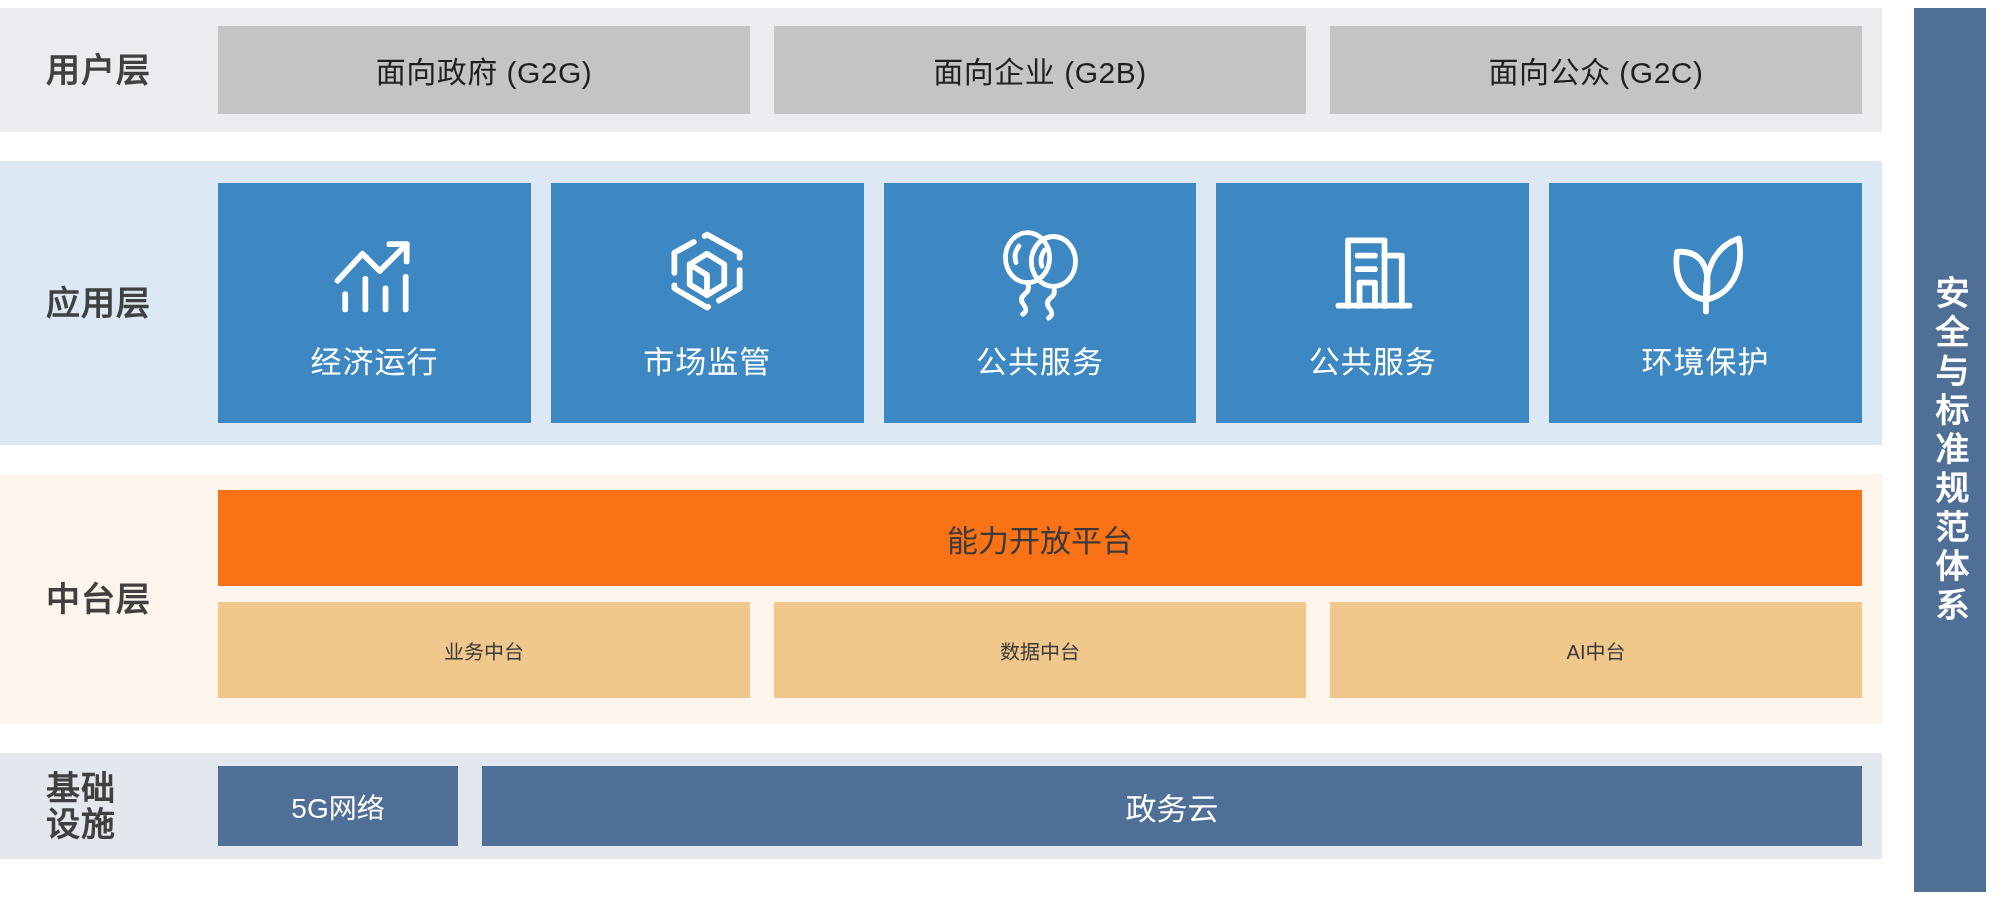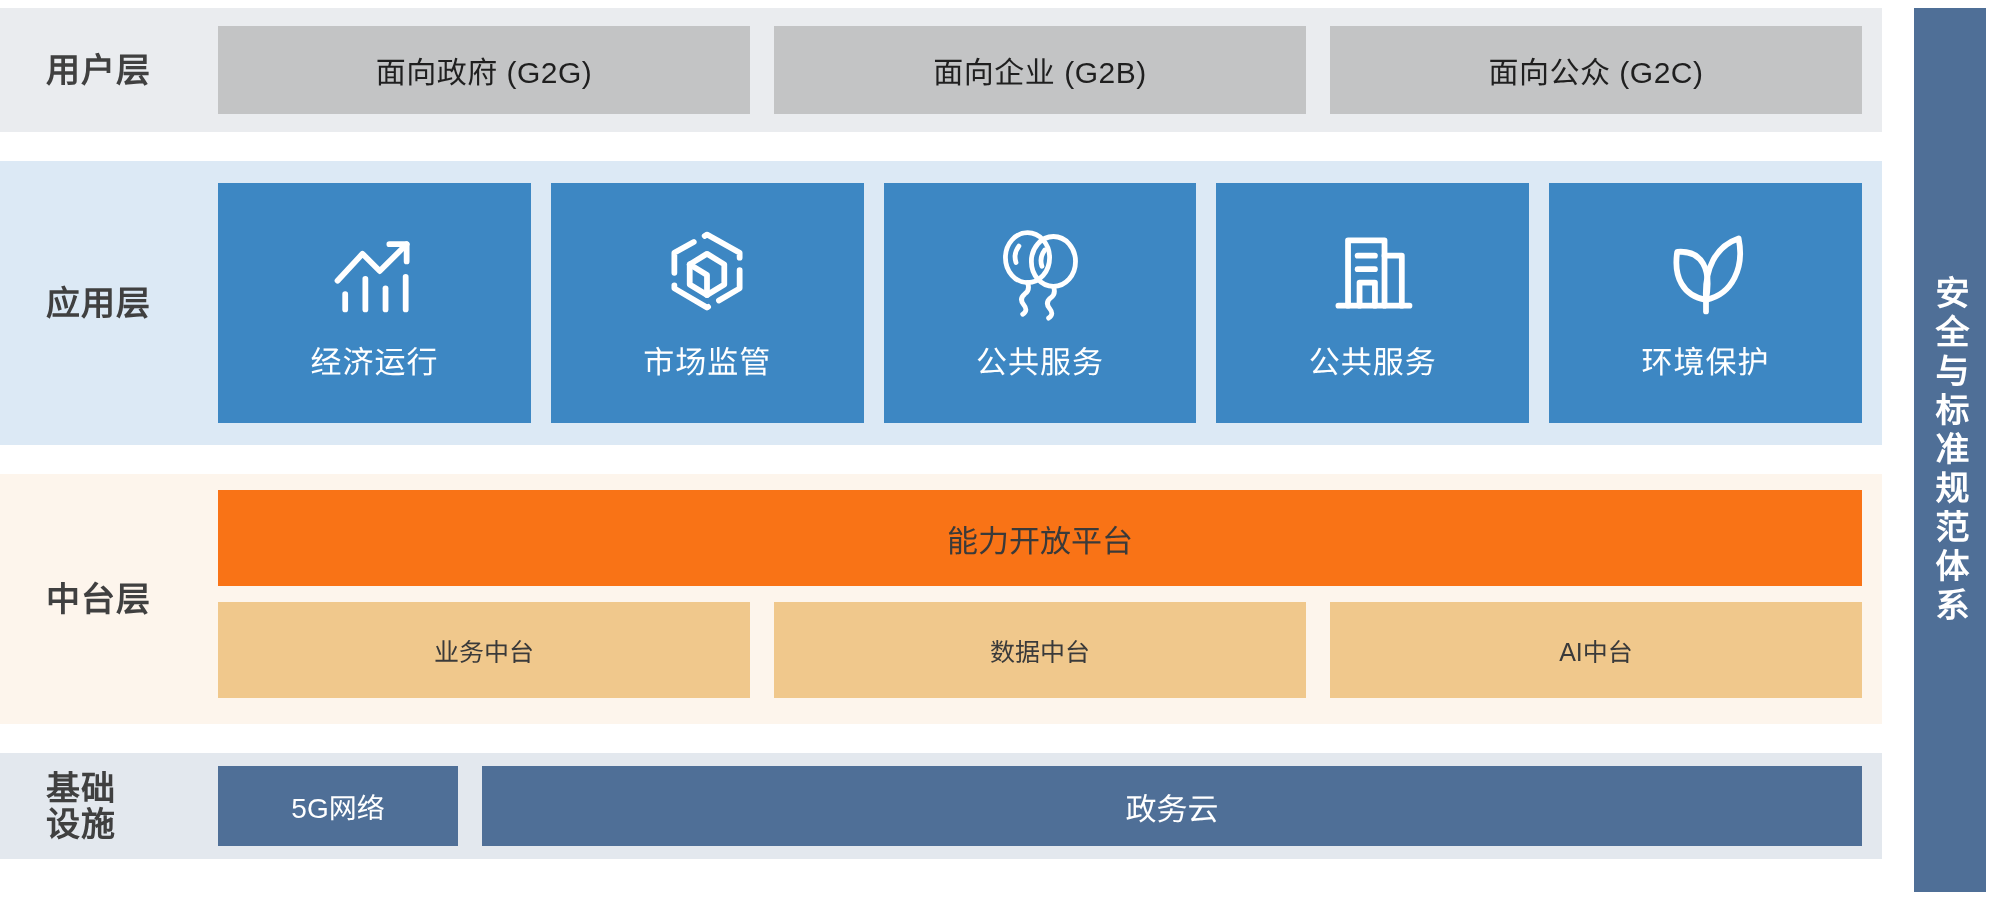--- a/index.html
+++ b/index.html
@@ -137,21 +137,21 @@
     display: flex;
     flex-direction: row;
     gap: 24px;
     width: 100%;
     height: 96px;
   }
   .mid-box {
     flex: 1 1 0;
     background: #f0c88c;
     color: #3a3a3a;
-    font-size: 25px;
+    font-size: 20px;
     display: flex;
     align-items: center;
     justify-content: center;
   }
 
   
   .layer-infra {
     background: #e3e8ee;
     height: 106px;
   }

